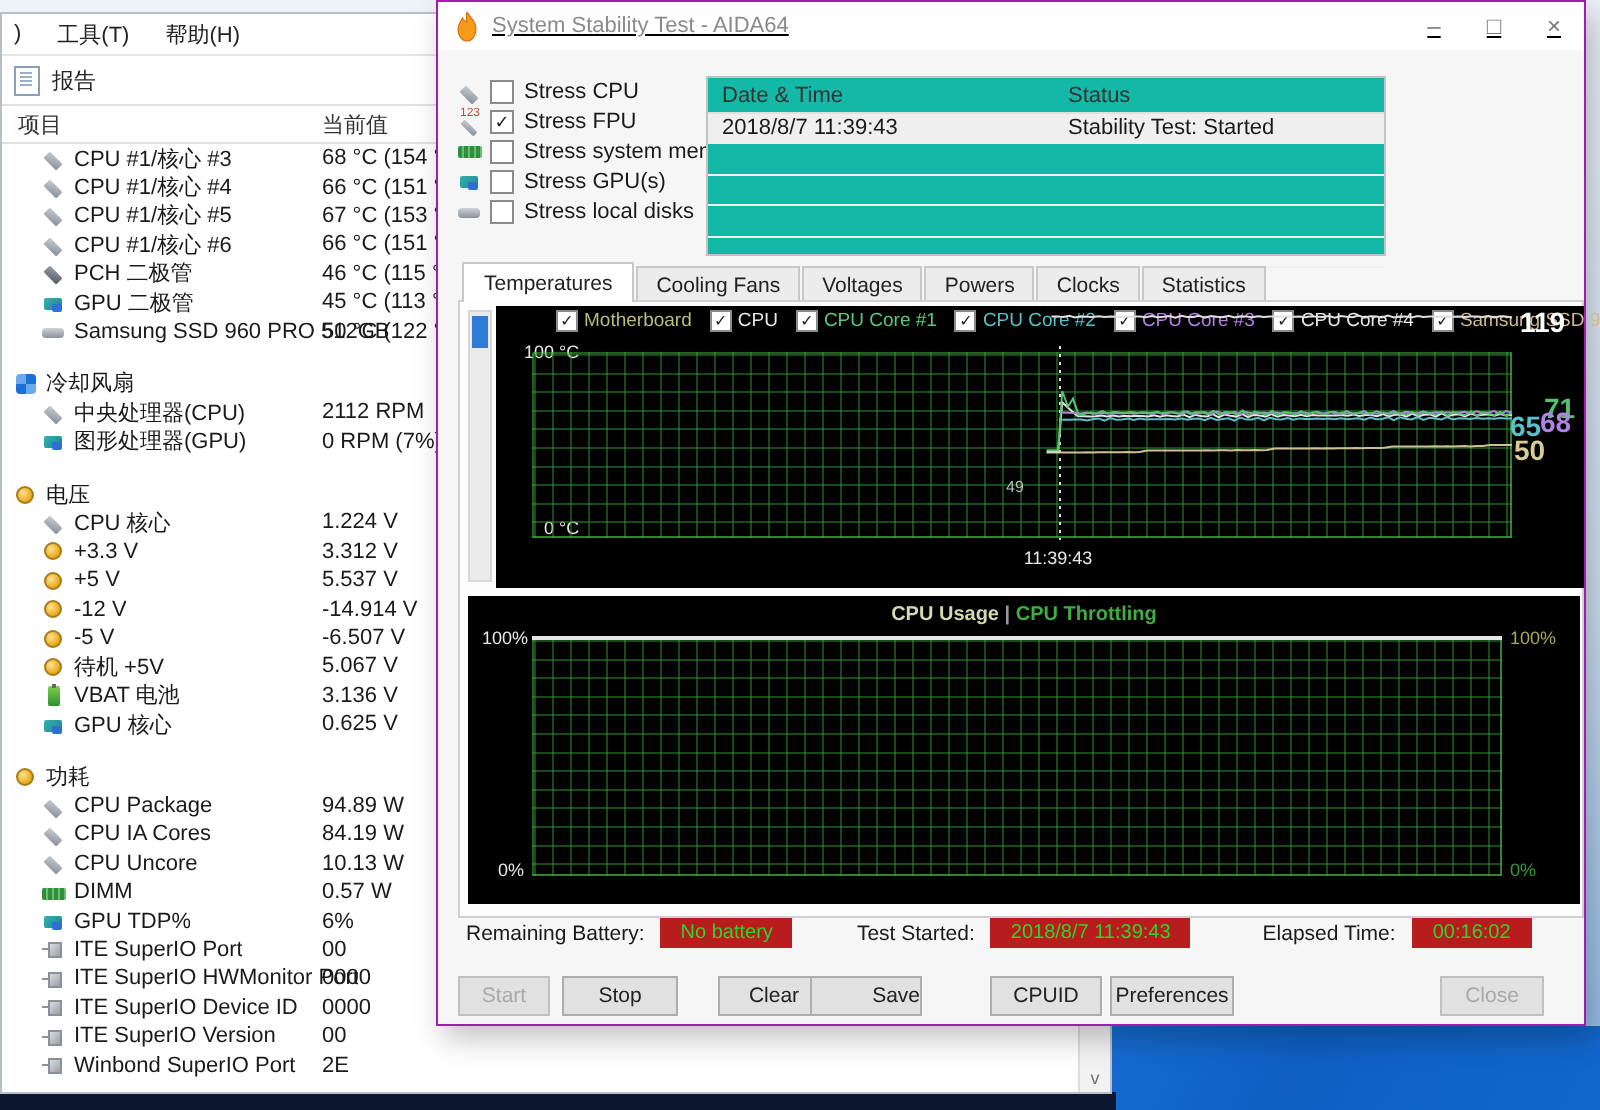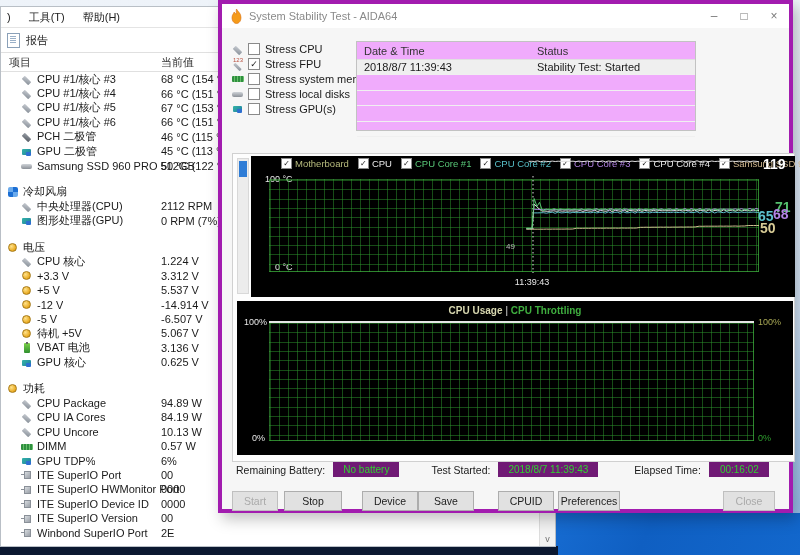--- a/index.html
+++ b/index.html
@@ -47,33 +47,33 @@
   .ic-ram::before{content:"";position:absolute;left:0;top:3px;width:12px;height:6px;background:repeating-linear-gradient(90deg,#2f8f3f 0 2px,#67c06a 2px 3px);border-radius:1px;}
   .ic-chip::before{content:"";position:absolute;left:3px;top:2px;width:7px;height:8px;background:linear-gradient(135deg,#d8dce0,#9aa0a8);border:1px solid #8a9098;box-sizing:border-box;}
   .ic-chip::after{content:"";position:absolute;left:0;top:5px;width:3px;height:1px;background:#8a9098;}
   .ic-fpu::before{content:"123";position:absolute;left:1px;top:-2px;font-size:6px;color:#b85040;letter-spacing:0;}
   .ic-fpu::after{content:"";position:absolute;left:1px;top:5px;width:9px;height:6px;background:linear-gradient(135deg,#c8ccd2,#878f98);transform:rotate(45deg) scaleY(.5);border-radius:1px;}
   
   #left-scroll{right:0;top:0;width:15px;height:100%;background:#f2f2f2;border-left:1px solid #ddd;}
   #left-scroll .arr{position:absolute;bottom:2px;left:0;width:15px;text-align:center;font-size:9px;color:#707070;}
 
   
-  #stab-win{left:218px;top:0;width:575px;height:513px;background:#f6f6f6;border:4px solid #a21caf;box-sizing:border-box;
-    box-shadow:4px 6px 14px rgba(0,0,0,.25);}
+  #stab-win{left:218px;top:0;width:575px;height:513px;background:#f6f6f6;border:1px solid #a21caf;box-sizing:border-box;
+    box-shadow:4px 6px 14px rgba(0,0,0,.25);text-decoration:underline;}
   #stab-title{height:24px;display:flex;align-items:center;background:#fff;font-size:11px;color:#8a8a8a;}
   #stab-title .flame{margin:0 6px 0 8px;}
   #win-controls{margin-left:auto;display:flex;}
   #win-controls span{width:30px;text-align:center;font-size:12px;color:#7a7a7a;line-height:22px;}
   
   #stress-list{left:10px;top:38px;font-size:11px;color:#1a1a1a;}
   .stress-row{height:14.8px;display:flex;align-items:center;}
   .cb{width:10px;height:10px;background:#fff;border:1px solid #8a8a8a;margin-right:5px;flex:none;
       font-size:9px;line-height:10px;text-align:center;color:#222;}
   
-  #log-table{left:134px;top:37px;width:340px;height:90px;background:#f0abfc;border:1px solid #c2c2c2;box-sizing:border-box;font-size:11px;}
+  #log-table{left:134px;top:37px;width:340px;height:90px;background:#14b8a6;border:1px solid #c2c2c2;box-sizing:border-box;font-size:11px;}
   #log-head{display:flex;height:17px;align-items:center;border-bottom:1px solid #e0e0e0;color:#333;}
   #log-head .c1,#log-body .c1{width:180px;padding-left:7px;box-sizing:border-box;}
   .log-row{display:flex;height:14.4px;align-items:center;border-bottom:1px solid #f0f0f0;color:#1a1a1a;}
   .log-row.filled{background:#efefef;}
   
   #tabs{left:12px;top:131px;display:flex;font-size:10.5px;color:#222;align-items:flex-end;height:19px;}
   .tab{padding:3px 9px 2px;border:1px solid #c8c8c8;border-bottom:none;background:#ececec;margin-right:1px;}
   .tab.active{background:#fff;padding:4px 10px 3px;position:relative;z-index:2;}
   #tab-pane{left:10px;top:149px;width:563px;height:309px;background:#fdfdfd;border:1px solid #d0d0d0;box-sizing:border-box;}
   
@@ -87,21 +87,21 @@
   .grid{position:absolute;border:1px solid rgba(70,190,70,.5);box-sizing:border-box;
     background-image:repeating-linear-gradient(to right,rgba(45,150,45,.5) 0 1px,transparent 1px 9px),
                      repeating-linear-gradient(to bottom,rgba(45,150,45,.5) 0 1px,transparent 1px 9.3px);}
   .axlab{position:absolute;font-size:9px;color:#e8e8e8;}
   .rlab{position:absolute;font-size:14px;font-weight:bold;}
   #c2-title{position:absolute;left:0;right:0;top:4px;text-align:center;font-size:10px;font-weight:bold;}
   #usage-topline{position:absolute;background:#e6e6e6;height:1.5px;}
   
   #status-row{left:0;top:458px;width:100%;display:flex;align-items:center;font-size:10.5px;color:#1a1a1a;}
   .stat-label{margin-left:14px;}
-  .stat-box{margin-left:8px;background:#701a75;color:#2fd32f;font-size:10px;padding:2px 10px;min-width:40px;text-align:right;}
+  .stat-box{margin-left:8px;background:#b91c1c;color:#2fd32f;font-size:10px;padding:2px 10px;min-width:40px;text-align:center;}
   
   #btn-row{left:0;top:487px;width:100%;height:21px;}
   .btn{position:absolute;top:0;height:20px;background:#e1e1e1;border:1px solid #adadad;box-sizing:border-box;
        font-size:10.5px;color:#222;text-align:center;line-height:18px;}
   .btn.disabled{color:#aaa;border-color:#bfbfbf;}
 </style>
 </head>
 <body>
 
 <div class="abs" id="desktop-blue"></div>
@@ -301,48 +301,56 @@
         <span class="ic ic-fpu"></span>
         <span class="cb">✓</span>
         <span>Stress FPU</span>
       </div>
       <div class="stress-row">
         <span class="ic ic-ram"></span>
         <span class="cb"></span>
         <span>Stress system memory</span>
       </div>
       <div class="stress-row">
+        <span class="ic ic-gpu"></span>
+        <span class="cb"></span>
+        <span>Stress GPU(s)</span>
+      </div>
+      <div class="stress-row">
         <span class="ic ic-ssd"></span>
         <span class="cb"></span>
         <span>Stress local disks</span>
-      </div>
-      <div class="stress-row">
-        <span class="ic ic-gpu"></span>
-        <span class="cb"></span>
-        <span>Stress GPU(s)</span>
       </div>
     </div>
 
   <div class="abs" id="log-table">
     <div id="log-head">
       <span class="c1">Date &amp; Time</span>
       <span class="c2">Status</span>
     </div>
     <div id="log-body">
         <div class="log-row filled">
           <span class="c1">2018/8/7 11:39:43</span>
           <span class="c2">Stability Test: Started</span>
         </div>
         <div class="log-row"></div>
         <div class="log-row"></div>
         <div class="log-row"></div>
         <div class="log-row"></div>
       </div>
   </div>
 
+  <div class="abs" id="tabs">
+      <div class="tab active">Temperatures</div>
+      <div class="tab">Cooling Fans</div>
+      <div class="tab">Voltages</div>
+      <div class="tab">Powers</div>
+      <div class="tab">Clocks</div>
+      <div class="tab">Statistics</div>
+    </div>
 
   <div class="abs" id="tab-pane">
     <div class="abs" id="chart1-scroll">
       <span class="thumb"></span>
     </div>
 
     <div class="abs" id="chart1">
       <div class="legend" id="c1-legend">
           <span class="li">
             <span class="cb">✓</span>
@@ -415,19 +423,19 @@
       <span class="stat-label" style="margin-left: 14px;">Remaining Battery:</span>
       <span class="stat-box">No battery</span>
       <span class="stat-label" style="margin-left: 32px;">Test Started:</span>
       <span class="stat-box">2018/8/7 11:39:43</span>
       <span class="stat-label" style="margin-left: 36px;">Elapsed Time:</span>
       <span class="stat-box">00:16:02</span>
     </div>
   <div class="abs" id="btn-row">
       <div class="btn disabled" style="left: 10px; width: 46px;">Start</div>
       <div class="btn" style="left: 62px; width: 58px;">Stop</div>
-      <div class="btn" style="left: 140px; width: 56px;">Device</div>
-      <div class="btn" style="left: 196px; width: 56px;">Save</div>
+      <div class="btn" style="left: 140px; width: 56px;">Clear</div>
+      <div class="btn" style="left: 186px; width: 56px; text-align: right;">Save</div>
       <div class="btn" style="left: 276px; width: 56px;">CPUID</div>
       <div class="btn" style="left: 336px; width: 62px;">Preferences</div>
       <div class="btn disabled" style="left: 501px; width: 52px;">Close</div>
     </div>
 </div>
 
 </body></html>

